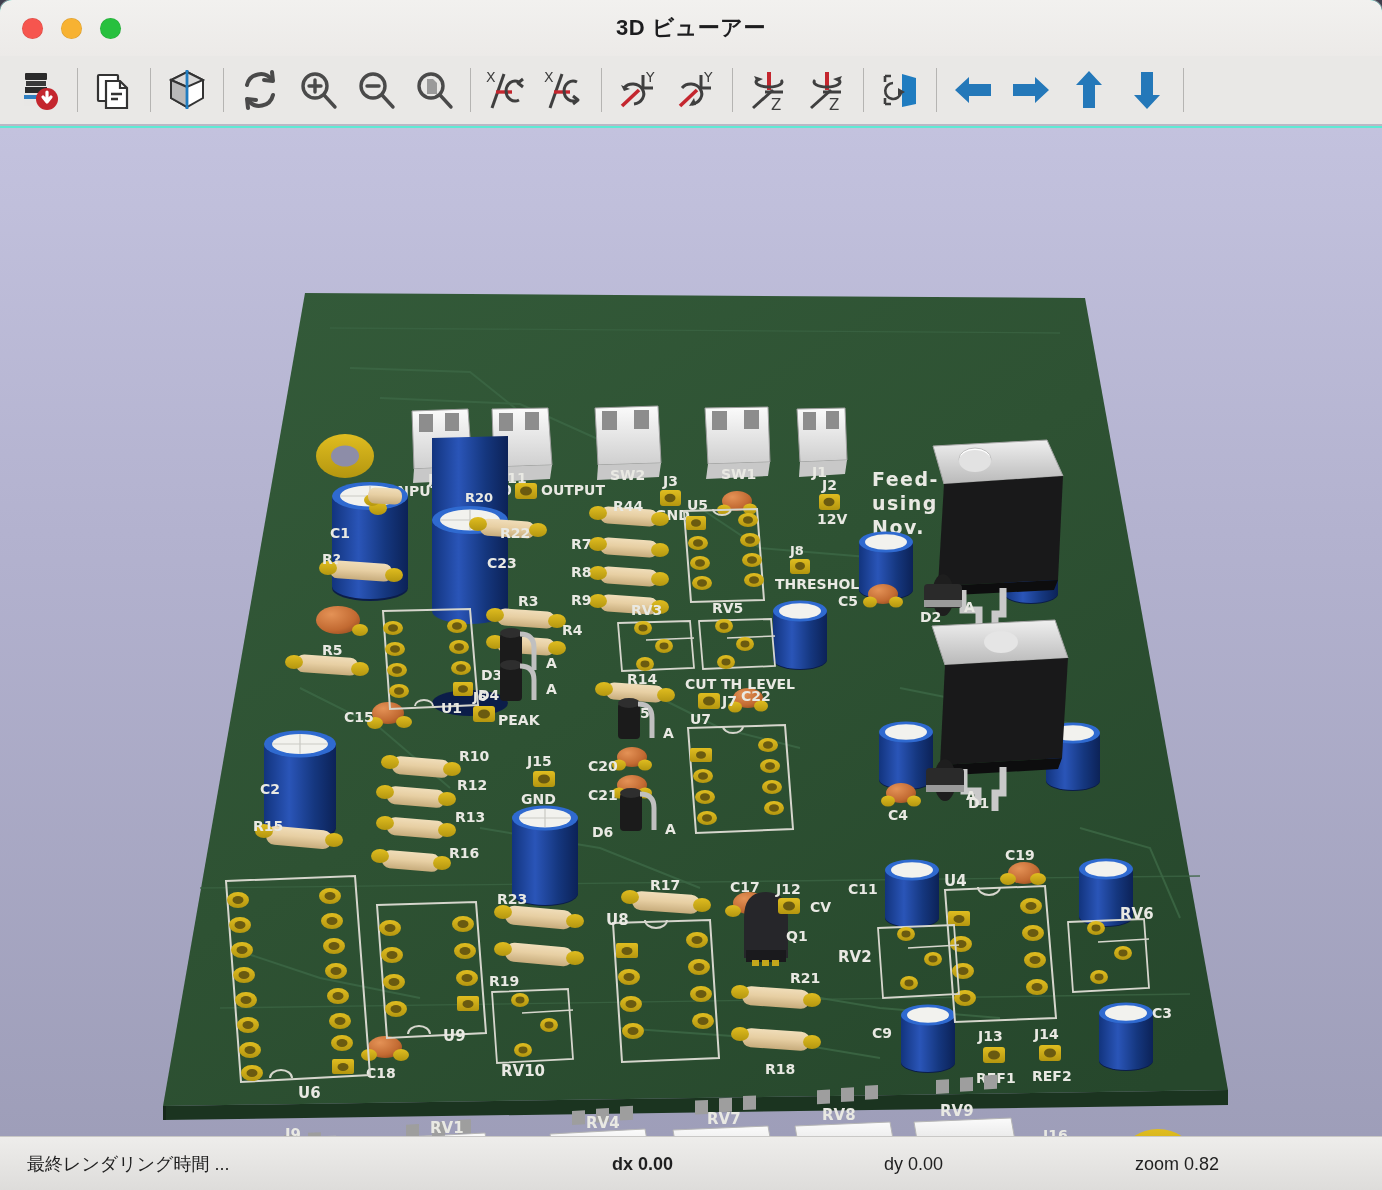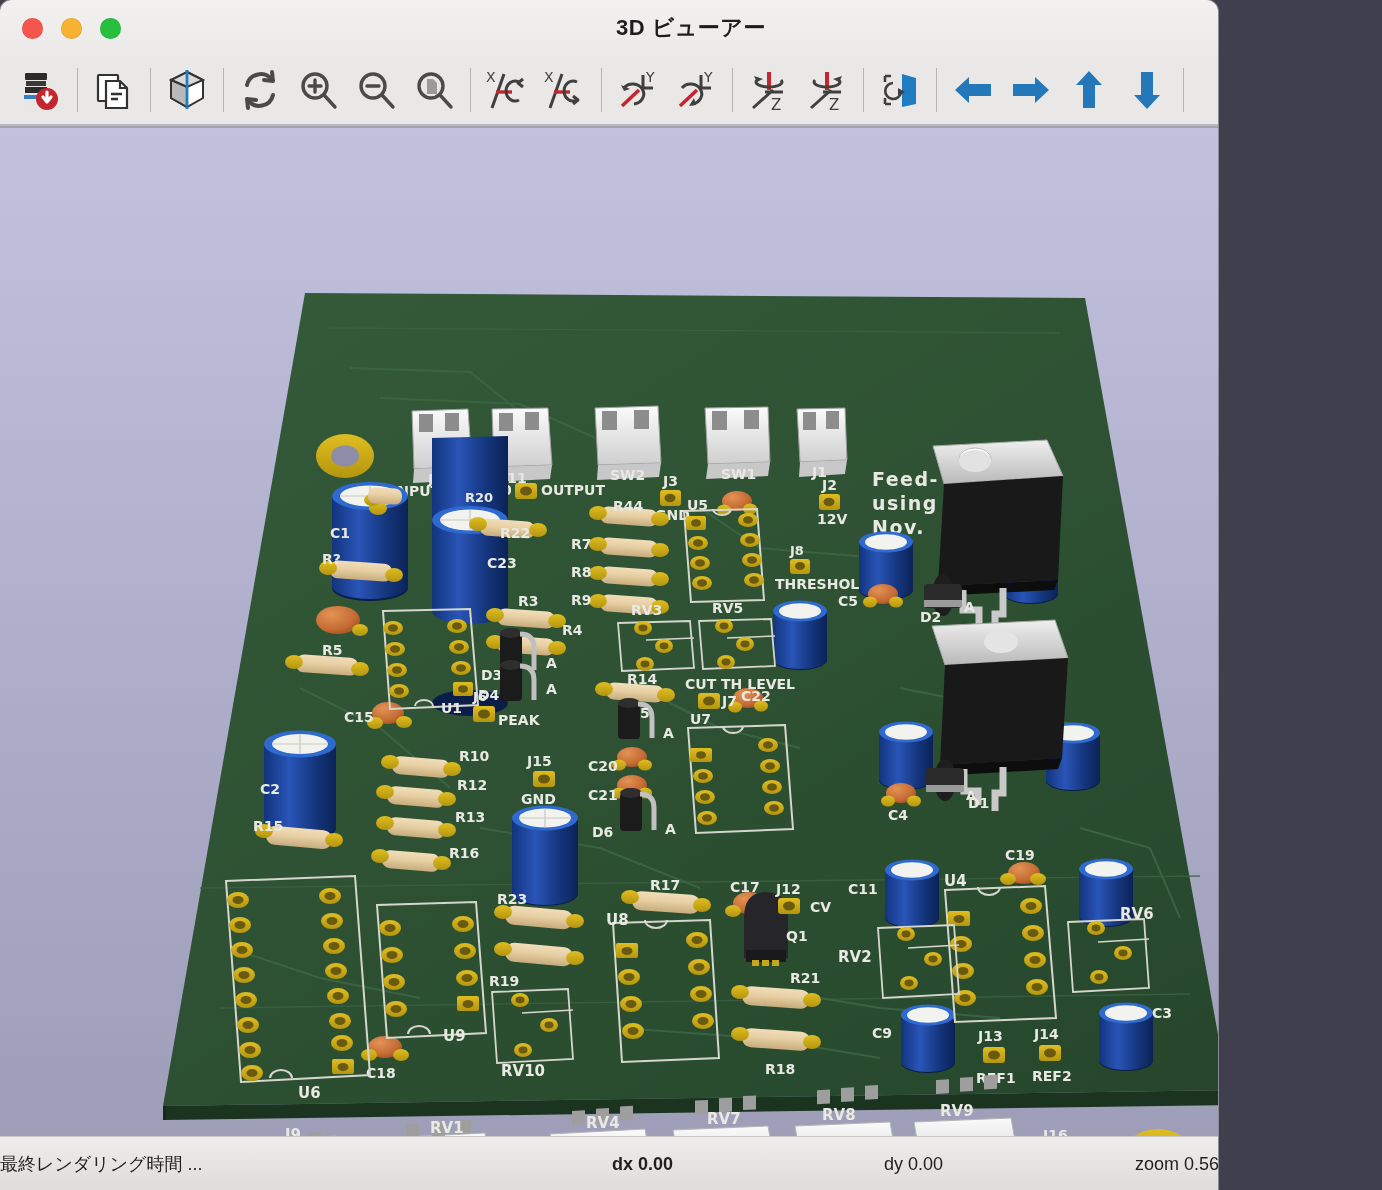--- a/index.html
+++ b/index.html
@@ -1,20 +1,20 @@
 <!DOCTYPE html>
 <html><head>
 <meta charset="utf-8">
 <style>
   html,body{margin:0;padding:0;background:#3f3f4d;}
   body{width:1382px;height:1190px;overflow:hidden;font-family:"Liberation Sans",sans-serif;}
 
   #window{
-    position:absolute;left:0;top:0;width:1218px;height:1190px;
-    background:#a3a3a3;border-radius:12px 12px 0 0;overflow:hidden;
+    position:absolute;left:0;top:0;width:1382px;height:1190px;
+    background:#5eead4;border-radius:12px 12px 0 0;overflow:hidden;
     box-shadow:0 0 0 1px #8b8b95;
   }
 
   
   #titlebar{
     position:absolute;left:0;top:0;width:1382px;height:56px;
     background:linear-gradient(180deg,#f2f1ef 0%,#eceae8 100%);
     border-bottom:1px solid #d2d0ce;border-radius:12px 12px 0 0;
   }
   #traffic{position:absolute;left:22px;top:18px;display:flex;gap:18px;}
@@ -48,21 +48,21 @@
   }
   #board-wrap{position:absolute;left:0;top:0;width:1382px;height:1008px;}
 
   
   #statusbar{
     position:absolute;left:0;top:1136px;width:1382px;height:54px;
     background:linear-gradient(180deg,#eeedeb 0%,#dddcda 100%);
     border-top:1px solid #c9c8c6;
     display:flex;align-items:center;font-size:18px;color:#1f1f1f;
   }
-  #st-render{position:absolute;left:0;}
+  #st-render{position:absolute;left:27px;}
   #st-dx{position:absolute;left:612px;font-weight:bold;}
   #st-dy{position:absolute;left:884px;}
   #st-zoom{position:absolute;left:1135px;}
 
   
   .silk{fill:#e9e9e3;font-family:"DejaVu Sans",sans-serif;font-weight:600;}
 </style>
 </head>
 <body>
 
@@ -1163,16 +1163,16 @@
         </g>
 
       </svg>
     </div>
   </div>
 
   <div id="statusbar">
     <span id="st-render">最終レンダリング時間 ...</span>
     <span id="st-dx">dx 0.00</span>
     <span id="st-dy">dy 0.00</span>
-    <span id="st-zoom">zoom 0.56</span>
+    <span id="st-zoom">zoom 0.82</span>
   </div>
 
 </div>
 
 </body></html>

